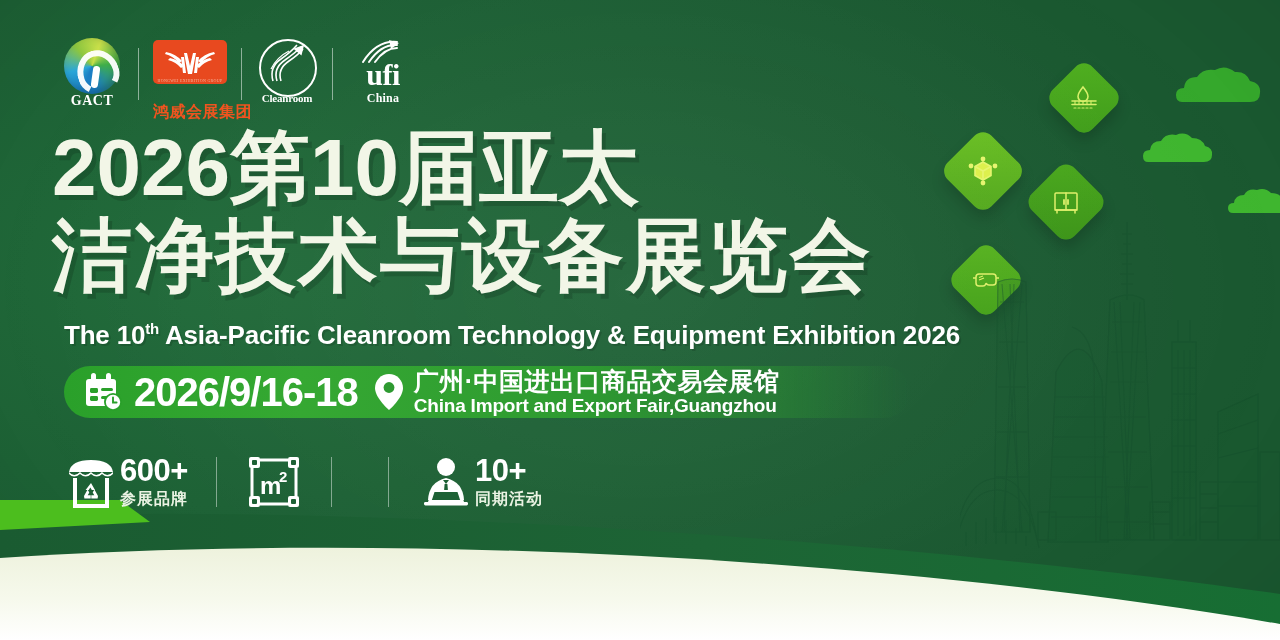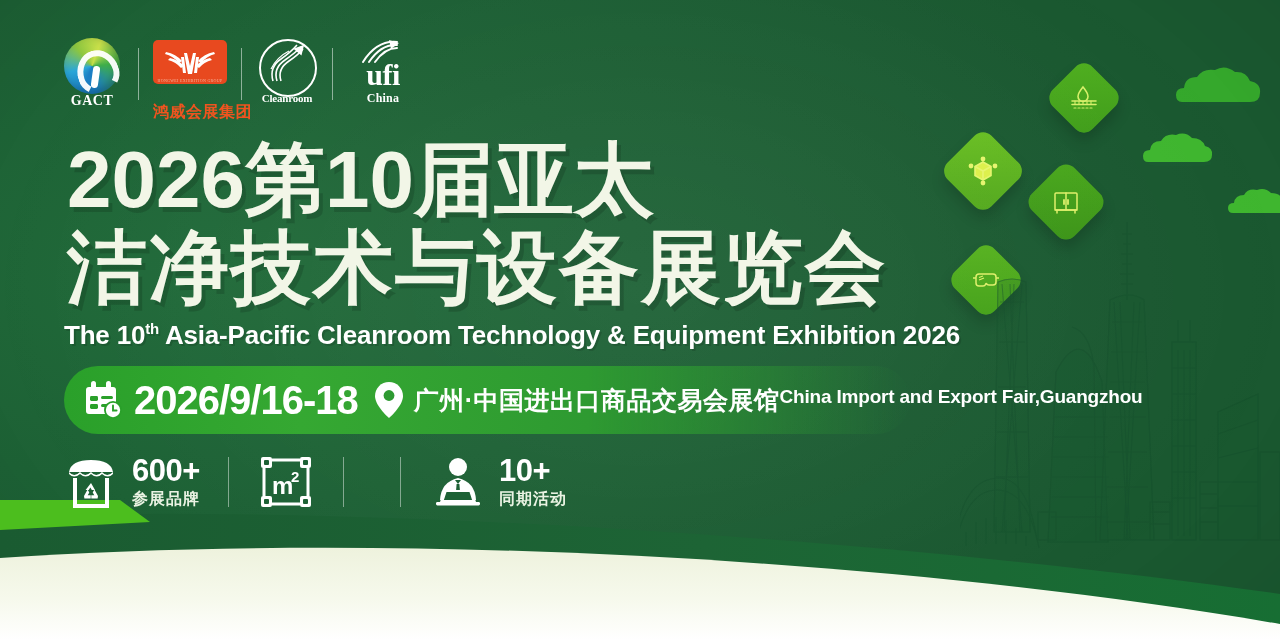--- a/index.html
+++ b/index.html
@@ -73,50 +73,50 @@
     font-size:11px;font-weight:bold;letter-spacing:-.2px;}
 
   .ufi{width:72px;height:72px;position:relative;}
   .ufi .arc{position:absolute;left:12px;top:0px;width:44px;height:26px;}
   .ufi .word{position:absolute;left:0;top:22px;width:72px;text-align:center;color:#fff;
     font-size:30px;font-weight:bold;line-height:30px;letter-spacing:-.5px;}
   .ufi .member{position:absolute;left:0;top:53px;width:72px;text-align:center;color:#fff;
     font-size:12px;font-weight:bold;letter-spacing:.2px;}
 
   
-  .headline{position:absolute;left:67px;top:124px;z-index:5;margin-top:12px;}
+  .headline{position:absolute;left:52px;top:124px;z-index:5;}
   .hl-line{
     color:#f2f6e7;
     font-size:80px;line-height:88px;font-weight:bold;letter-spacing:0px;
     white-space:nowrap;
     text-shadow:4px 5px 0 rgba(0,0,0,.14);
   }
   .hl-line.l2{letter-spacing:2px;}
 
   .subtitle{position:absolute;left:64px;top:320px;z-index:5;
     color:#ffffff;font-size:26px;font-weight:bold;letter-spacing:-.2px;white-space:nowrap;
     text-shadow:2px 2px 0 rgba(0,0,0,.13);}
   .subtitle sup{font-size:15px;vertical-align:super;}
 
   
-  .pill{position:absolute;left:64px;top:366px;height:68px;width:846px;border-radius:34px;z-index:5;
+  .pill{position:absolute;left:64px;top:366px;height:52px;width:846px;border-radius:34px;z-index:5;
     background:linear-gradient(90deg,#2aa02a 0%,#35a832 28%,#2e9a31 62%,rgba(46,154,49,0) 100%);
     display:flex;align-items:center;}
   .pill .cal{margin-left:18px;width:42px;height:42px;flex:none;}
   .pill .date{margin-left:10px;color:#fff;font-size:40px;font-weight:bold;letter-spacing:-1px;white-space:nowrap;}
   .pill .pin{margin-left:16px;width:30px;height:38px;flex:none;}
-  .pill .venue{margin-left:10px;display:flex;justify-content:center;}
+  .pill .venue{margin-left:10px;display:flex;flex-direction:column;justify-content:center;}
   .pill .venue .cn{color:#fff;font-size:25px;font-weight:bold;line-height:28px;letter-spacing:.5px;white-space:nowrap;}
   .pill .venue .en{color:#fff;font-size:19px;font-weight:bold;line-height:22px;letter-spacing:-.2px;white-space:nowrap;}
 
   
   .stats{position:absolute;left:62px;top:446px;height:72px;display:flex;align-items:center;z-index:5;}
   .stat{display:flex;align-items:center;}
   .stat .ico{width:58px;height:56px;flex:none;display:flex;align-items:center;justify-content:center;}
-  .stat .txt{margin-left:12px;}
+  .stat .txt{}
   .stat .num{color:#ffffff;font-size:31px;font-weight:bold;line-height:32px;letter-spacing:-.5px;}
   .stat .lbl{color:#eaf3e3;font-size:16px;font-weight:bold;line-height:22px;letter-spacing:1px;margin-top:1px;}
   .stat-sep{width:1px;height:50px;background:rgba(255,255,255,.45);margin:0 28px;}
 </style>
 </head>
 <body>
 
 <div id="banner">
 
   <div class="cloud" style="left:1172px;top:62px;">

